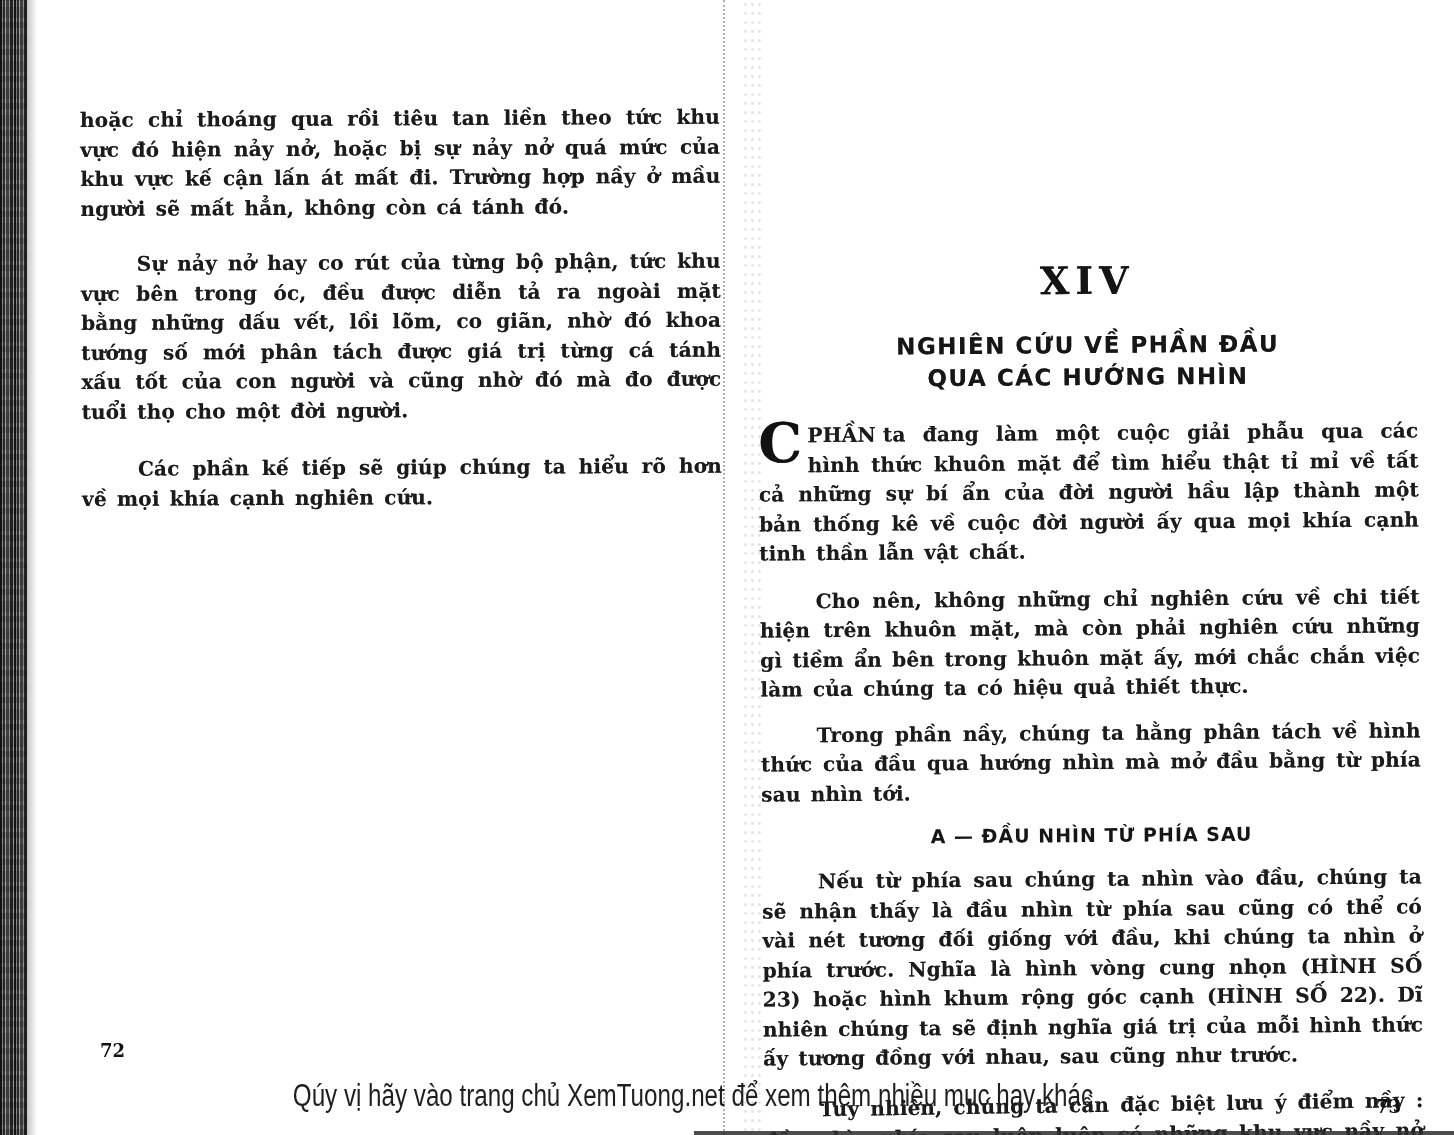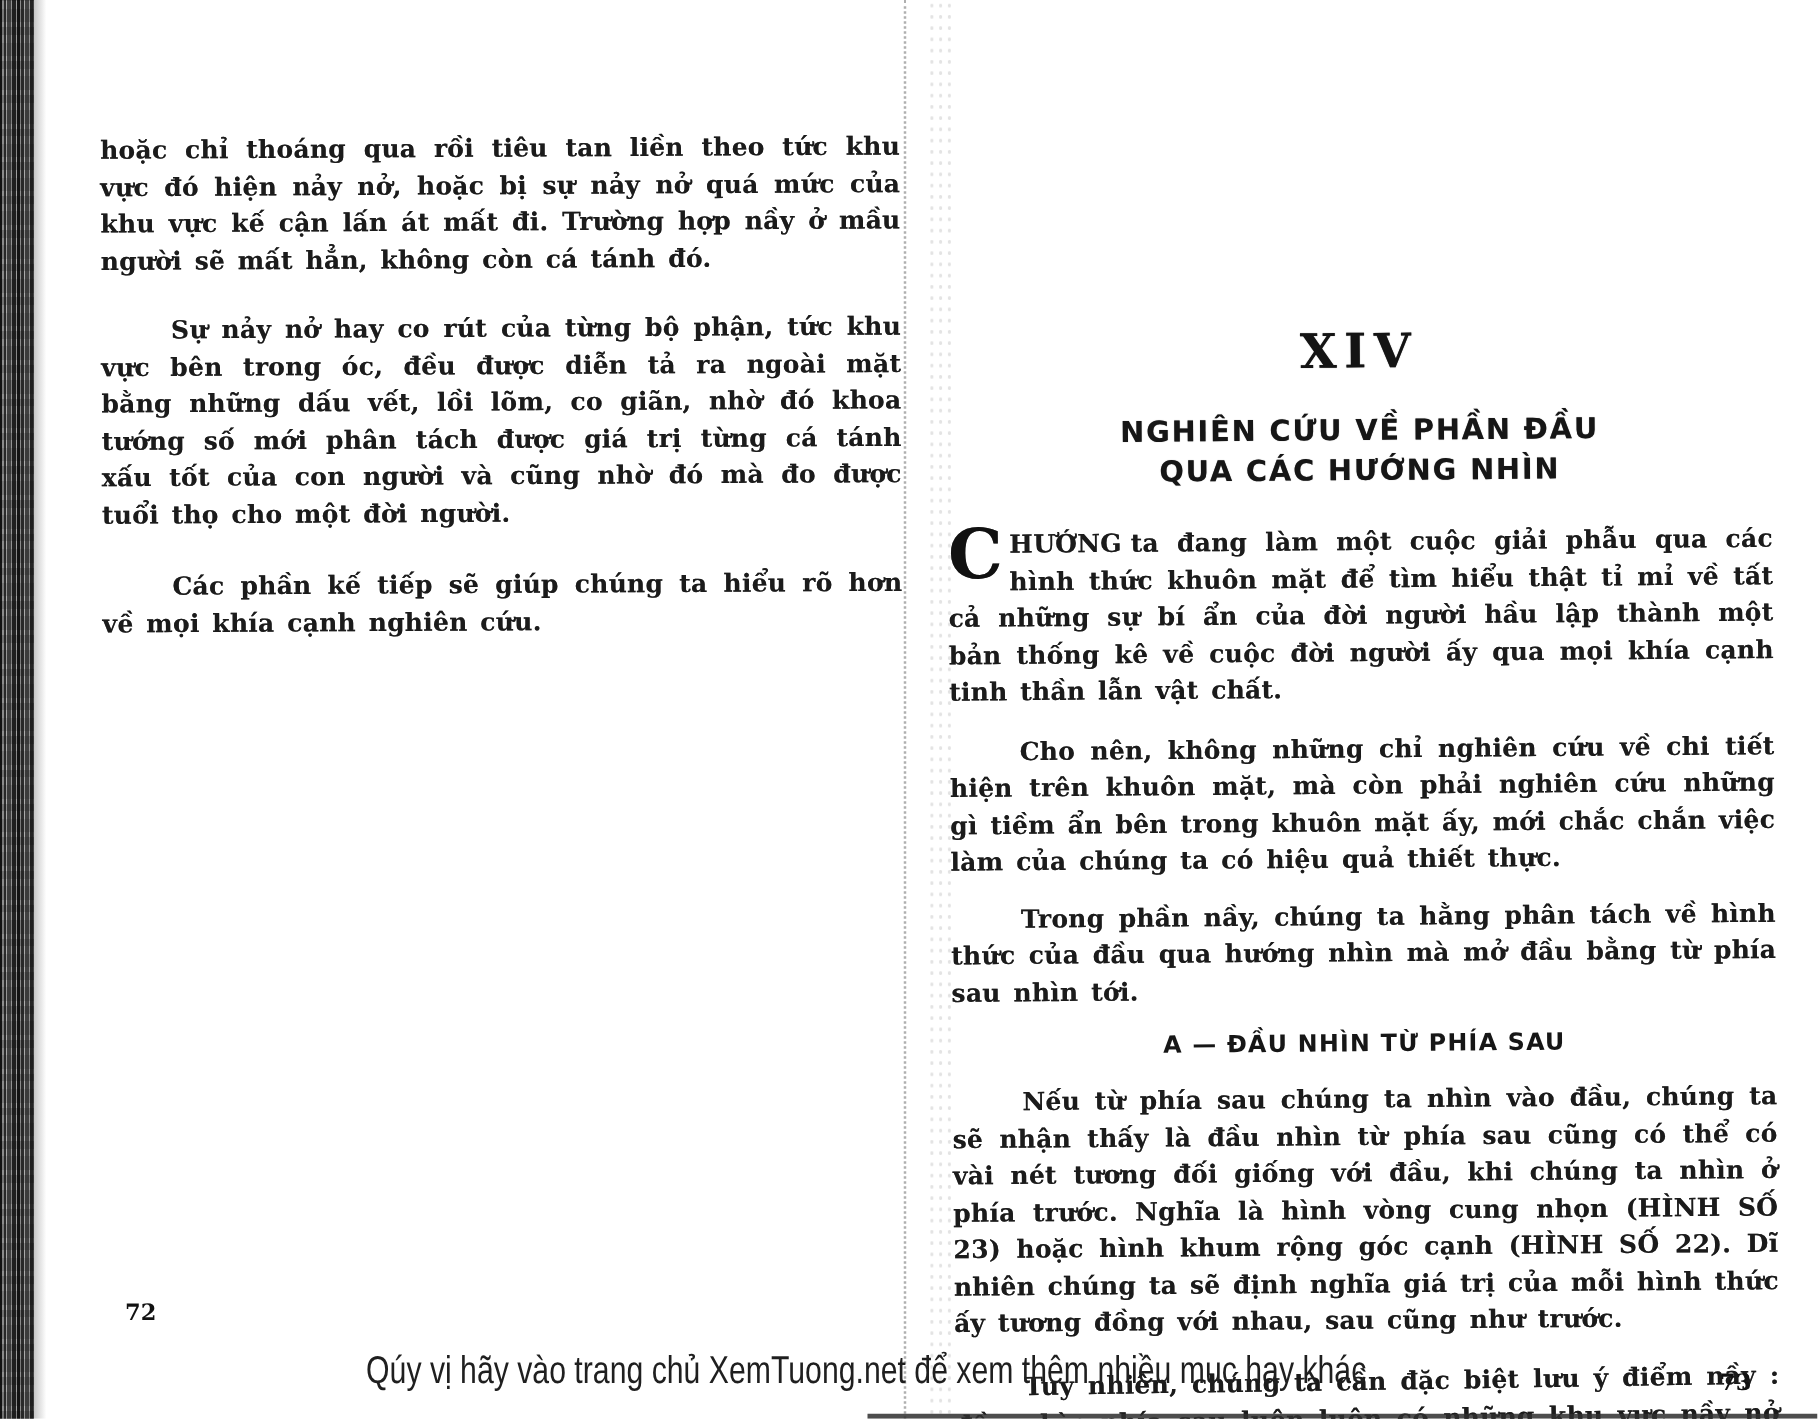--- a/index.html
+++ b/index.html
@@ -139,21 +139,21 @@
   <div class="page-number left">72</div>
 
   <div class="right-page">
     <div class="chapter-num">XIV</div>
     <div class="chapter-title">
       <div>NGHIÊN CỨU VỀ PHẦN ĐẦU</div>
       <div>QUA CÁC HƯỚNG NHÌN</div>
     </div>
 
     <p class="body-text rp-p1">
-      <span class="drop-cap">C</span><span class="lead-word">HƯỚNG</span><span>ta đang làm một cuộc giải phẫu qua các hình thức khuôn mặt để tìm hiểu thật tỉ mỉ về tất cả những sự bí ẩn của đời người hầu lập thành một bản thống kê về cuộc đời người ấy qua mọi khía cạnh tinh thần lẫn vật chất.</span>
+      <span class="drop-cap">C</span><span class="lead-word">PHẦN</span><span>ta đang làm một cuộc giải phẫu qua các hình thức khuôn mặt để tìm hiểu thật tỉ mỉ về tất cả những sự bí ẩn của đời người hầu lập thành một bản thống kê về cuộc đời người ấy qua mọi khía cạnh tinh thần lẫn vật chất.</span>
     </p>
 
     <p class="body-text indent rp-p2">Cho nên, không những chỉ nghiên cứu về chi tiết hiện trên khuôn mặt, mà còn phải nghiên cứu những gì tiềm ẩn bên trong khuôn mặt ấy, mới chắc chắn việc làm của chúng ta có hiệu quả thiết thực.</p>
     <p class="body-text indent rp-p3">Trong phần nầy, chúng ta hằng phân tách về hình thức của đầu qua hướng nhìn mà mở đầu bằng từ phía sau nhìn tới.</p>
 
     <div class="section-heading">A — ĐẦU NHÌN TỪ PHÍA SAU</div>
 
     <p class="body-text indent rp-p4">Nếu từ phía sau chúng ta nhìn vào đầu, chúng ta sẽ nhận thấy là đầu nhìn từ phía sau cũng có thể có vài nét tương đối giống với đầu, khi chúng ta nhìn ở phía trước. Nghĩa là hình vòng cung nhọn (HÌNH SỐ 23) hoặc hình khum rộng góc cạnh (HÌNH SỐ 22). Dĩ nhiên chúng ta sẽ định nghĩa giá trị của mỗi hình thức ấy tương đồng với nhau, sau cũng như trước.</p>
     <p class="body-text indent rp-p5">Tuy nhiên, chúng ta cần đặc biệt lưu ý điểm nầy : đầu nhìn phía sau luôn luôn có những khu vực nầy nở thấy rõ,</p>
   </div>

